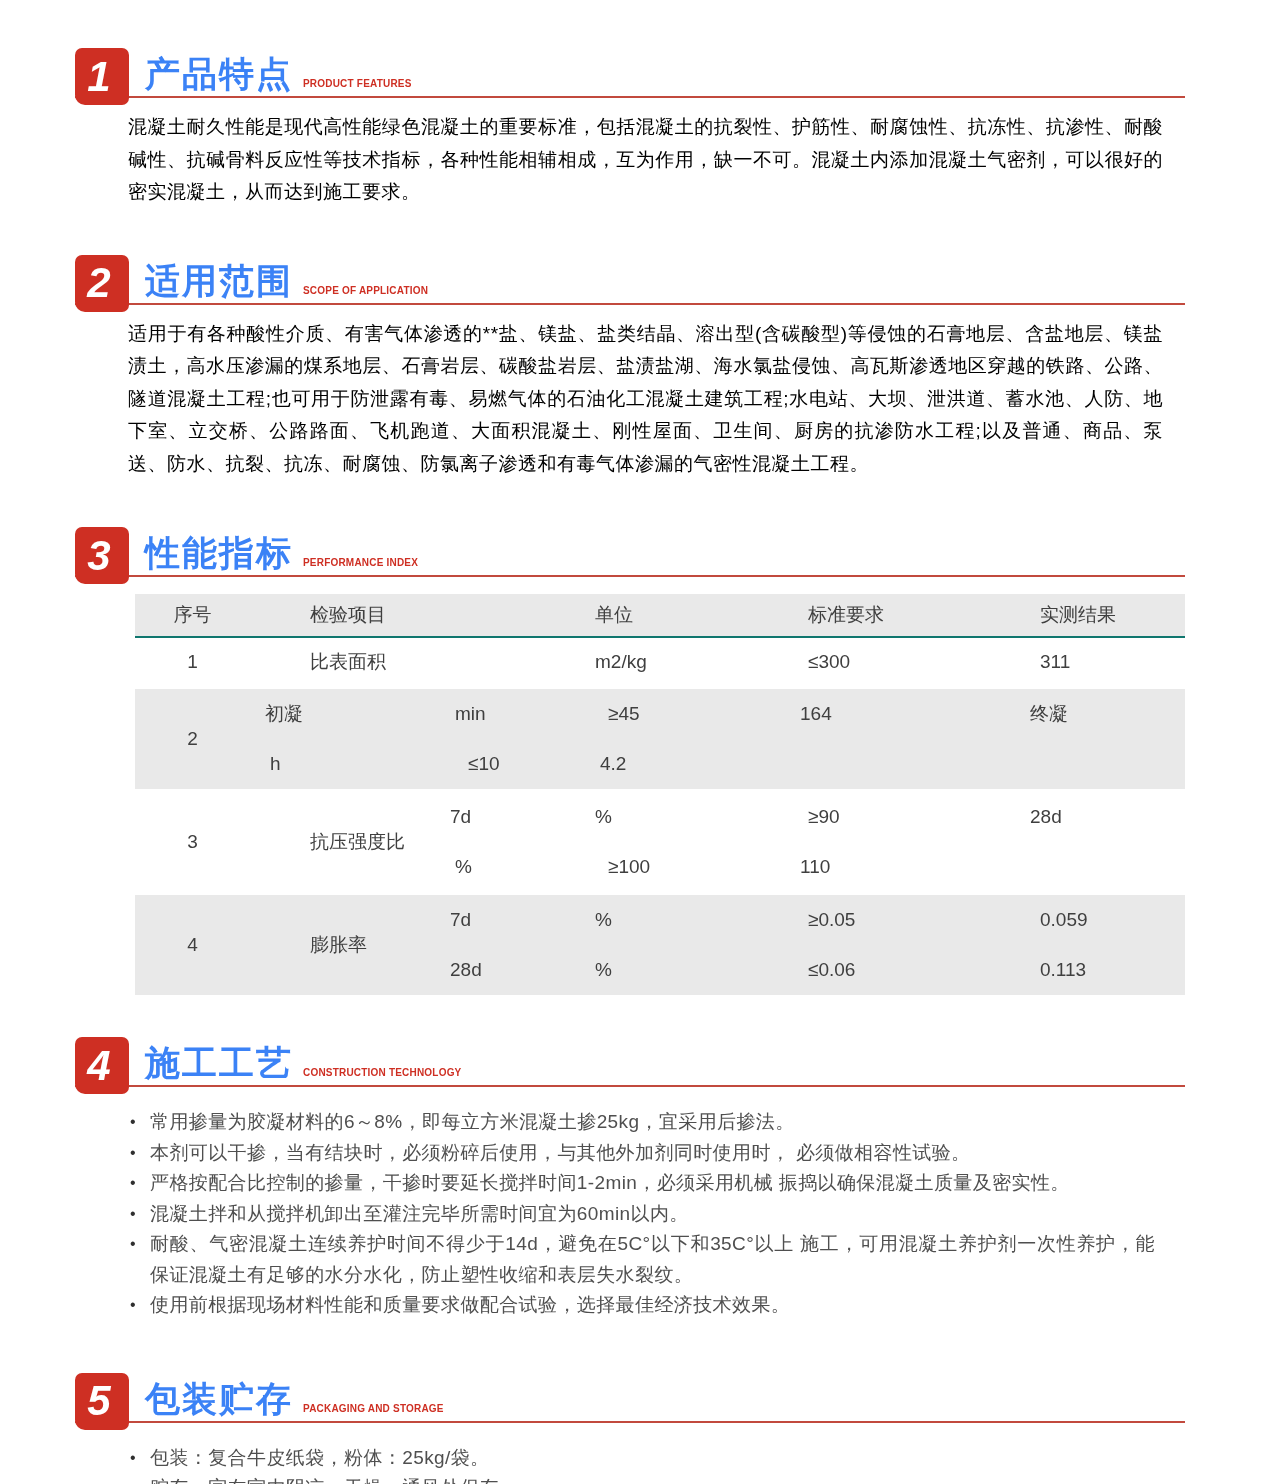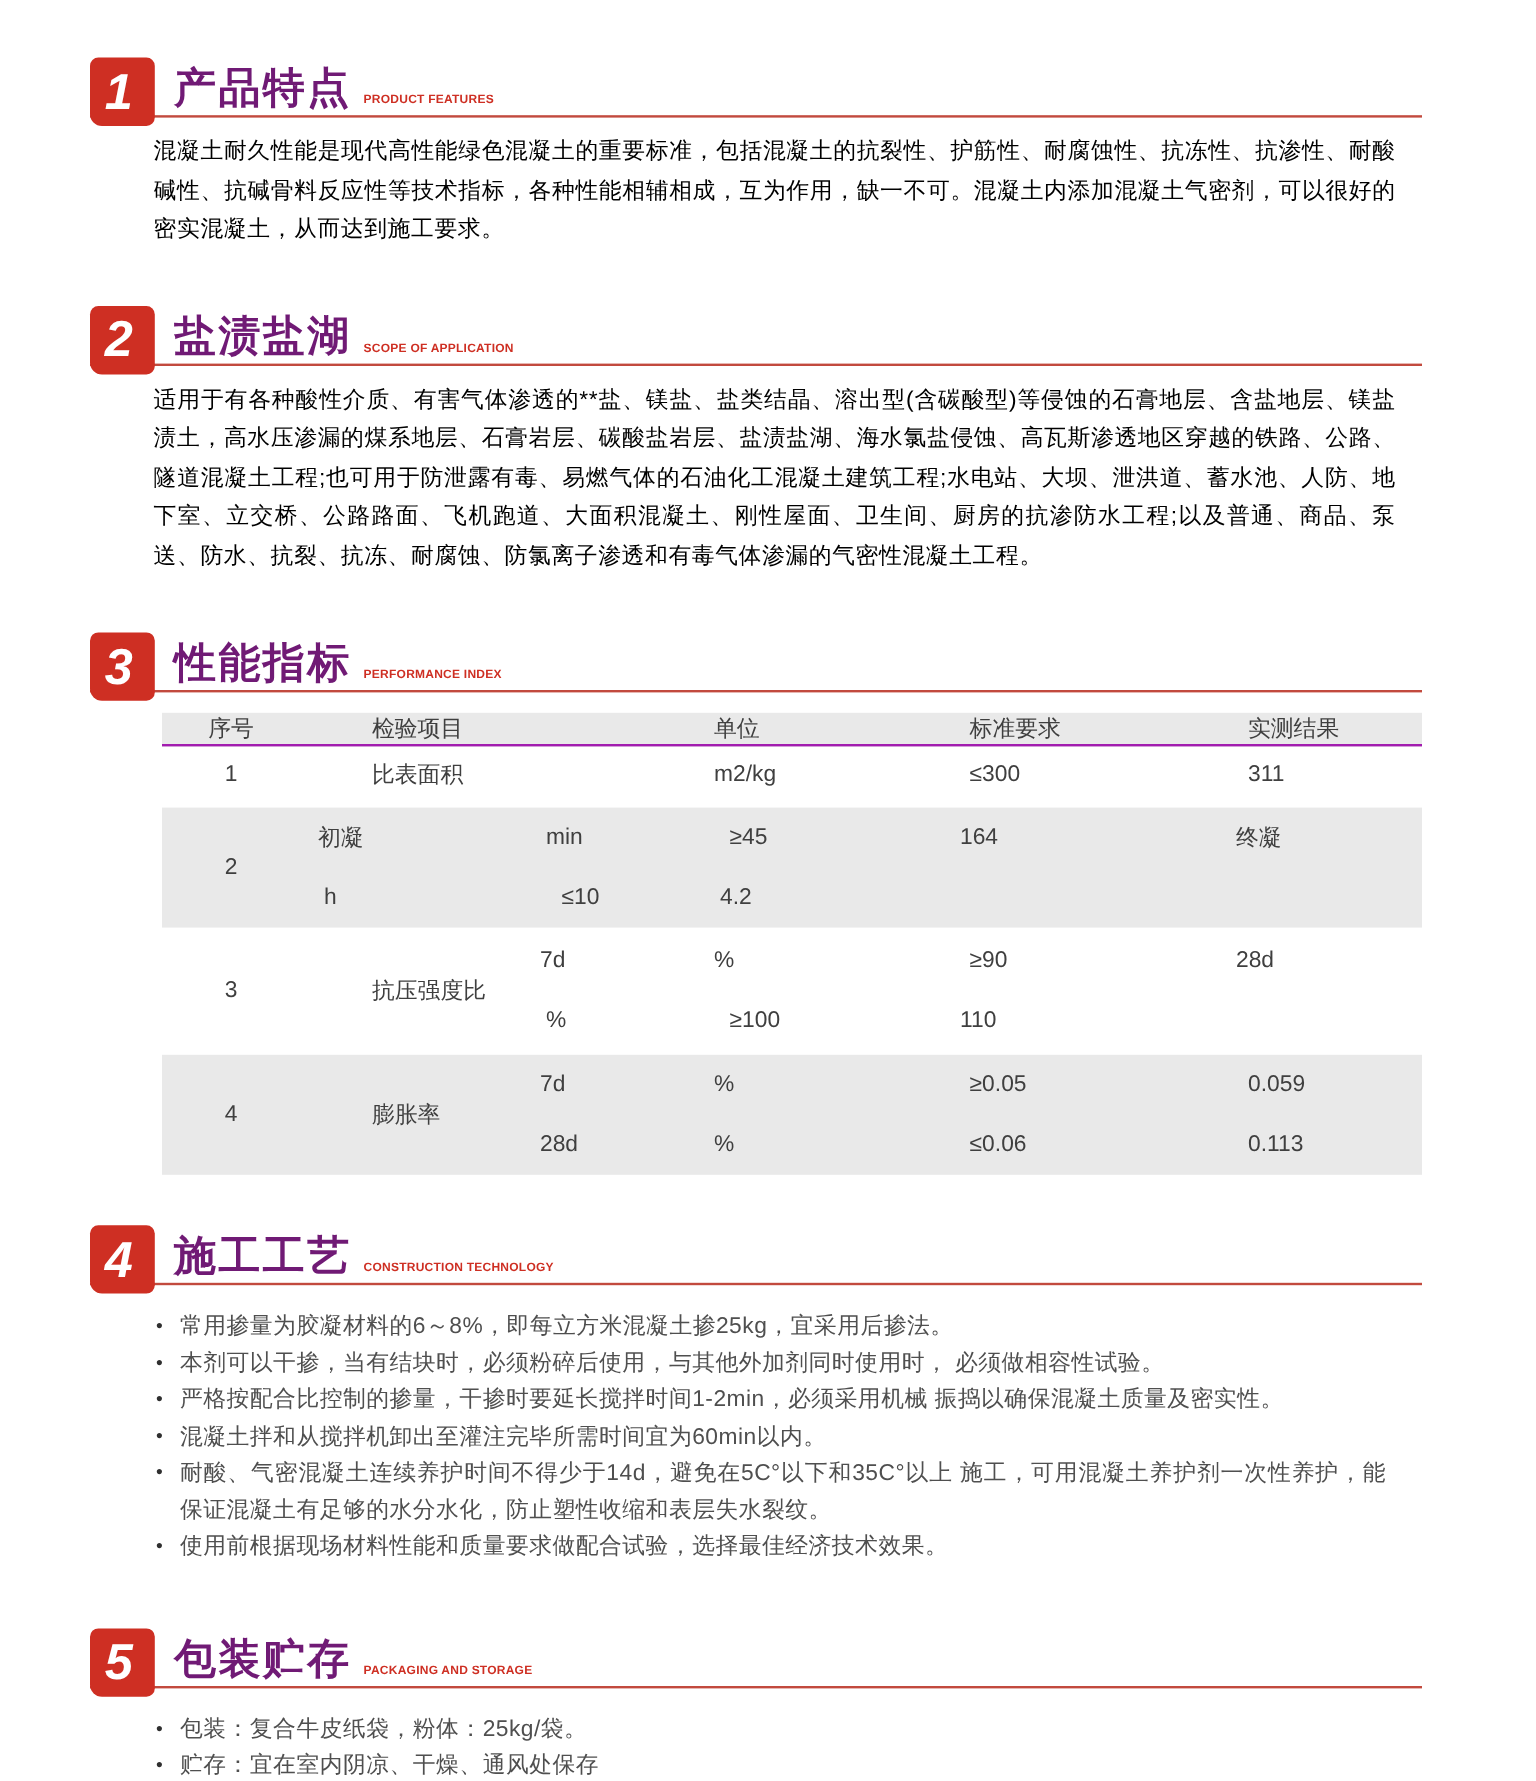--- a/index.html
+++ b/index.html
@@ -27,21 +27,21 @@
     font-size: 42px;
     font-weight: bold;
     font-style: italic;
     display: flex; align-items: center; justify-content: center;
     margin-bottom: -9px;
     padding-right: 6px;
     flex: 0 0 auto;
     z-index: 2;
   }
   .title-zh {
-    color: #701a75;
+    color: #3b82f6;
     font-size: 35px;
     font-weight: bold;
     line-height: 1;
     letter-spacing: 2px;
     margin-left: 16px;
     padding-bottom: 5px;
   }
   .title-en {
     color: #ce2f23;
     font-size: 10px;
@@ -67,22 +67,22 @@
     width: 1050px;
     font-size: 19px;
     color: #3f3f3f;
   }
   .t-row {
     display: grid;
     grid-template-columns: 115px 185px 140px 200px 240px 170px;
   }
   .t-head {
     background: #e9e9e9;
-    height: 28px;
-    border-bottom: 2px solid #a21caf;
+    height: 44px;
+    border-bottom: 2px solid #0f766e;
     align-items: center;
   }
   .t-head > div { display: flex; align-items: center; }
   .group { grid-auto-flow: row; }
   .group.rows1 { grid-template-rows: 48px; }
   .group.rows2 { grid-template-rows: 50px 50px; }
   .group.shade { background: #e9e9e9; }
   .cell { display: flex; align-items: center; }
   .c-seq  { grid-column: 1; grid-row: 1 / -1; justify-content: center; }
   .c-item { grid-column: 2; grid-row: 1 / -1; padding-left: 60px; }
@@ -124,21 +124,21 @@
 
   <div class="sec-header mt-s1">
     <div class="badge">1</div>
     <div class="title-zh">产品特点</div>
     <div class="title-en">PRODUCT FEATURES</div>
   </div>
   <div class="para">混凝土耐久性能是现代高性能绿色混凝土的重要标准，包括混凝土的抗裂性、护筋性、耐腐蚀性、抗冻性、抗渗性、耐酸碱性、抗碱骨料反应性等技术指标，各种性能相辅相成，互为作用，缺一不可。混凝土内添加混凝土气密剂，可以很好的密实混凝土，从而达到施工要求。</div>
 
   <div class="sec-header mt-s2">
     <div class="badge">2</div>
-    <div class="title-zh">盐渍盐湖</div>
+    <div class="title-zh">适用范围</div>
     <div class="title-en">SCOPE OF APPLICATION</div>
   </div>
   <div class="para">适用于有各种酸性介质、有害气体渗透的**盐、镁盐、盐类结晶、溶出型(含碳酸型)等侵蚀的石膏地层、含盐地层、镁盐渍土，高水压渗漏的煤系地层、石膏岩层、碳酸盐岩层、盐渍盐湖、海水氯盐侵蚀、高瓦斯渗透地区穿越的铁路、公路、隧道混凝土工程;也可用于防泄露有毒、易燃气体的石油化工混凝土建筑工程;水电站、大坝、泄洪道、蓄水池、人防、地下室、立交桥、公路路面、飞机跑道、大面积混凝土、刚性屋面、卫生间、厨房的抗渗防水工程;以及普通、商品、泵送、防水、抗裂、抗冻、耐腐蚀、防氯离子渗透和有毒气体渗漏的气密性混凝土工程。</div>
 
   <div class="sec-header mt-s3">
     <div class="badge">3</div>
     <div class="title-zh">性能指标</div>
     <div class="title-en">PERFORMANCE INDEX</div>
   </div>
 

